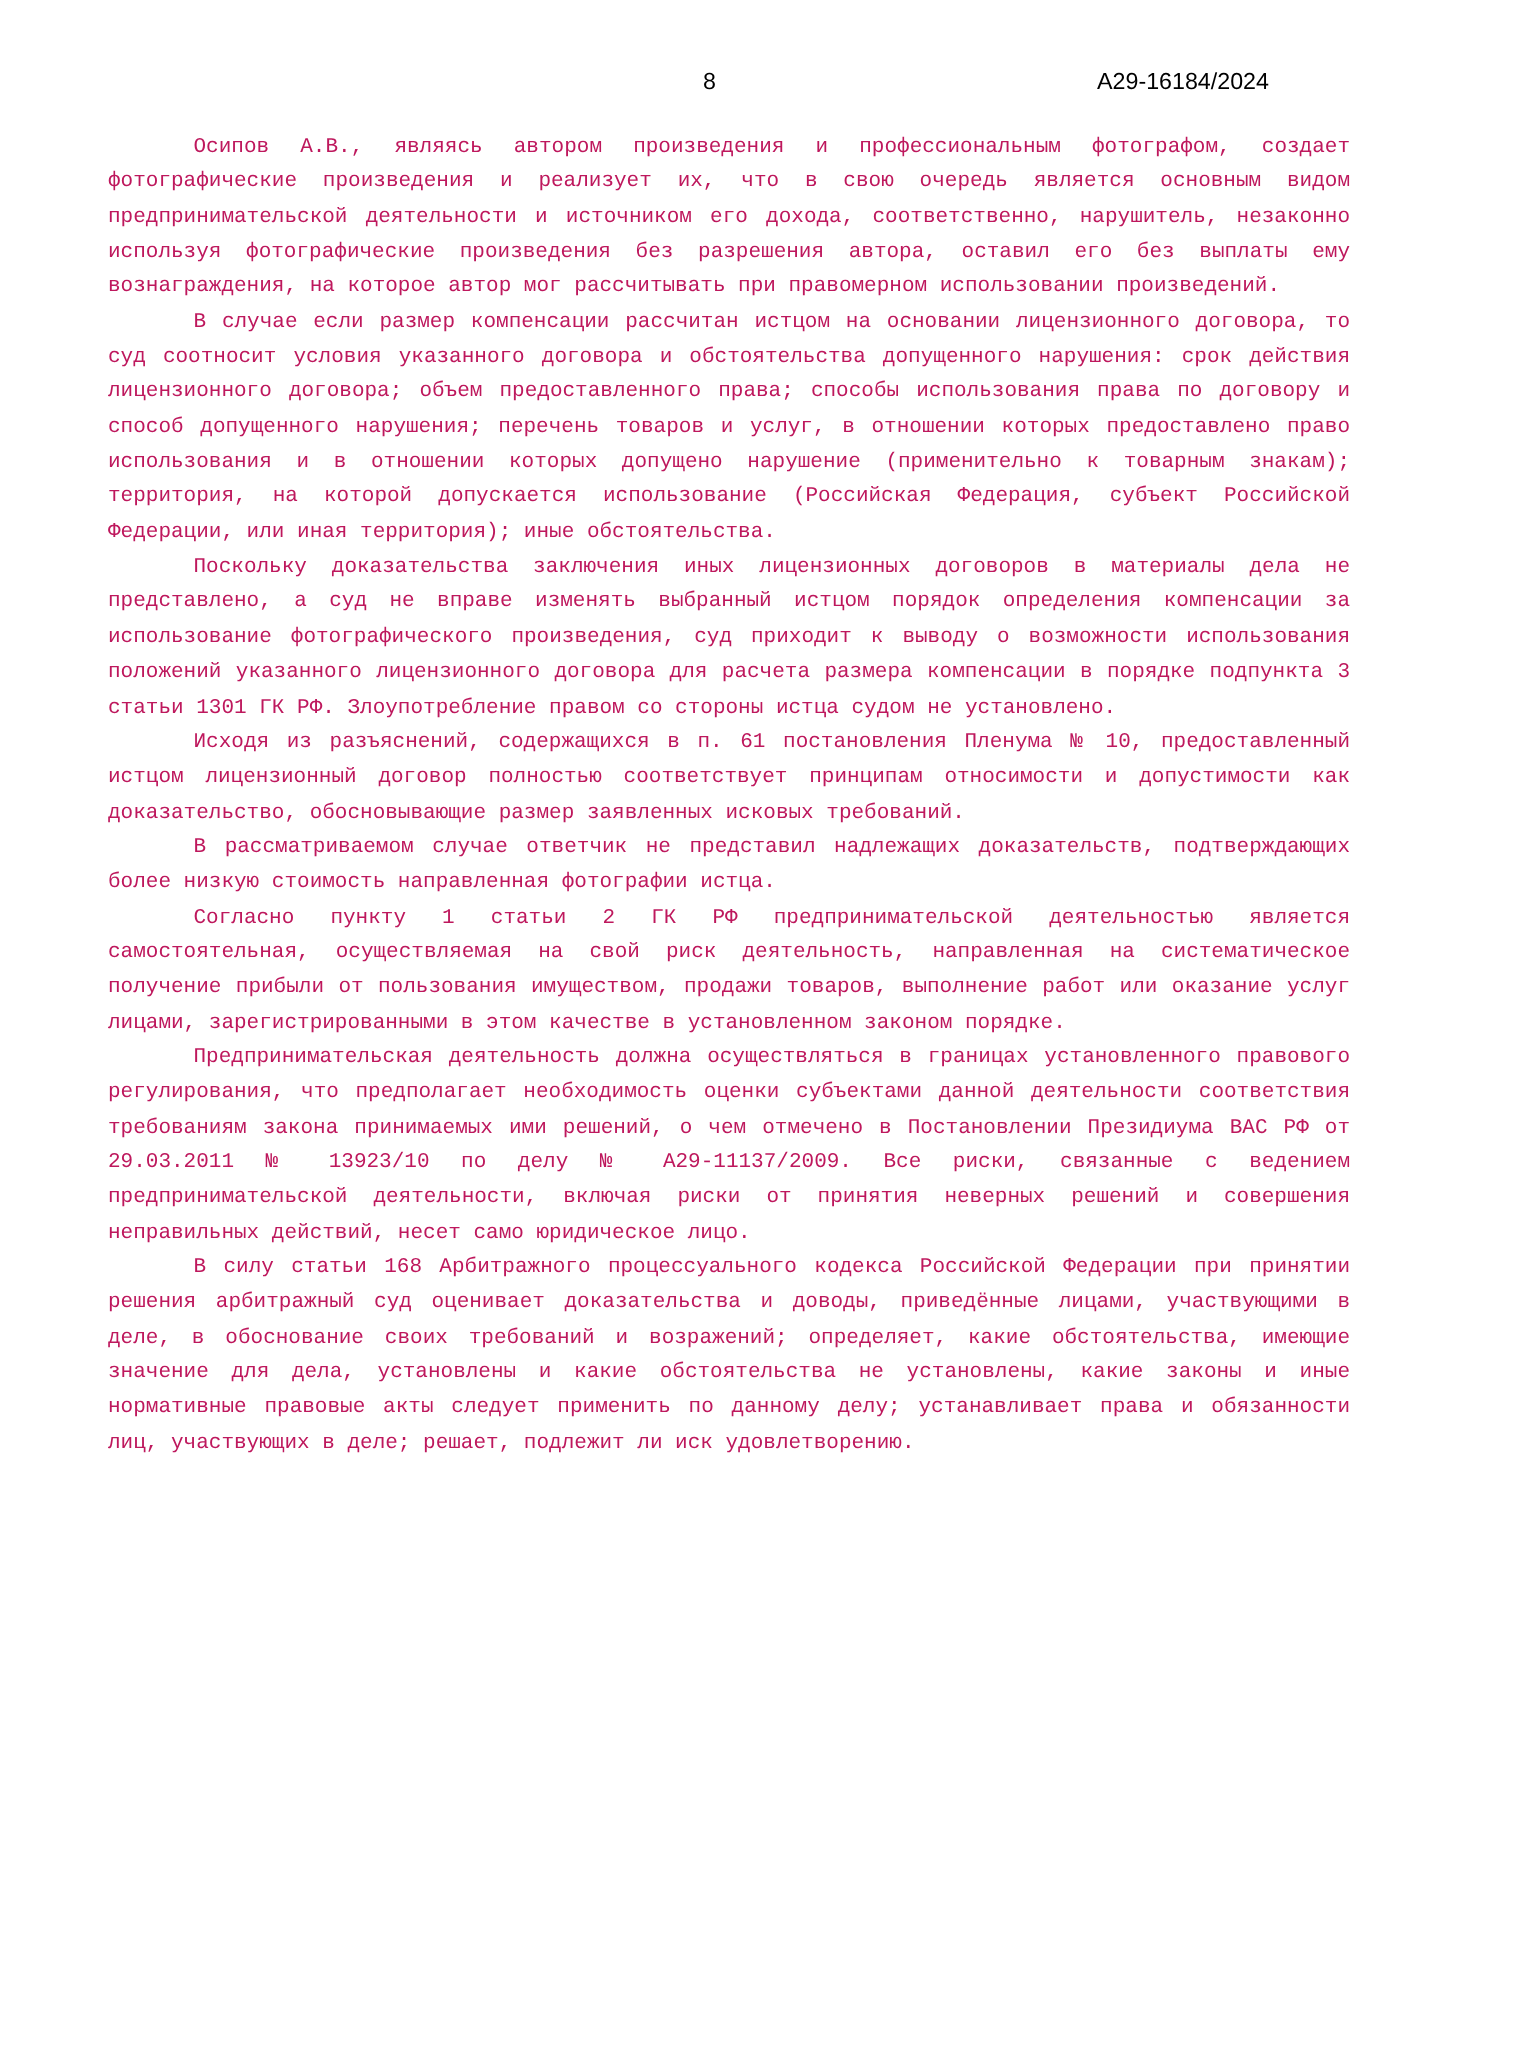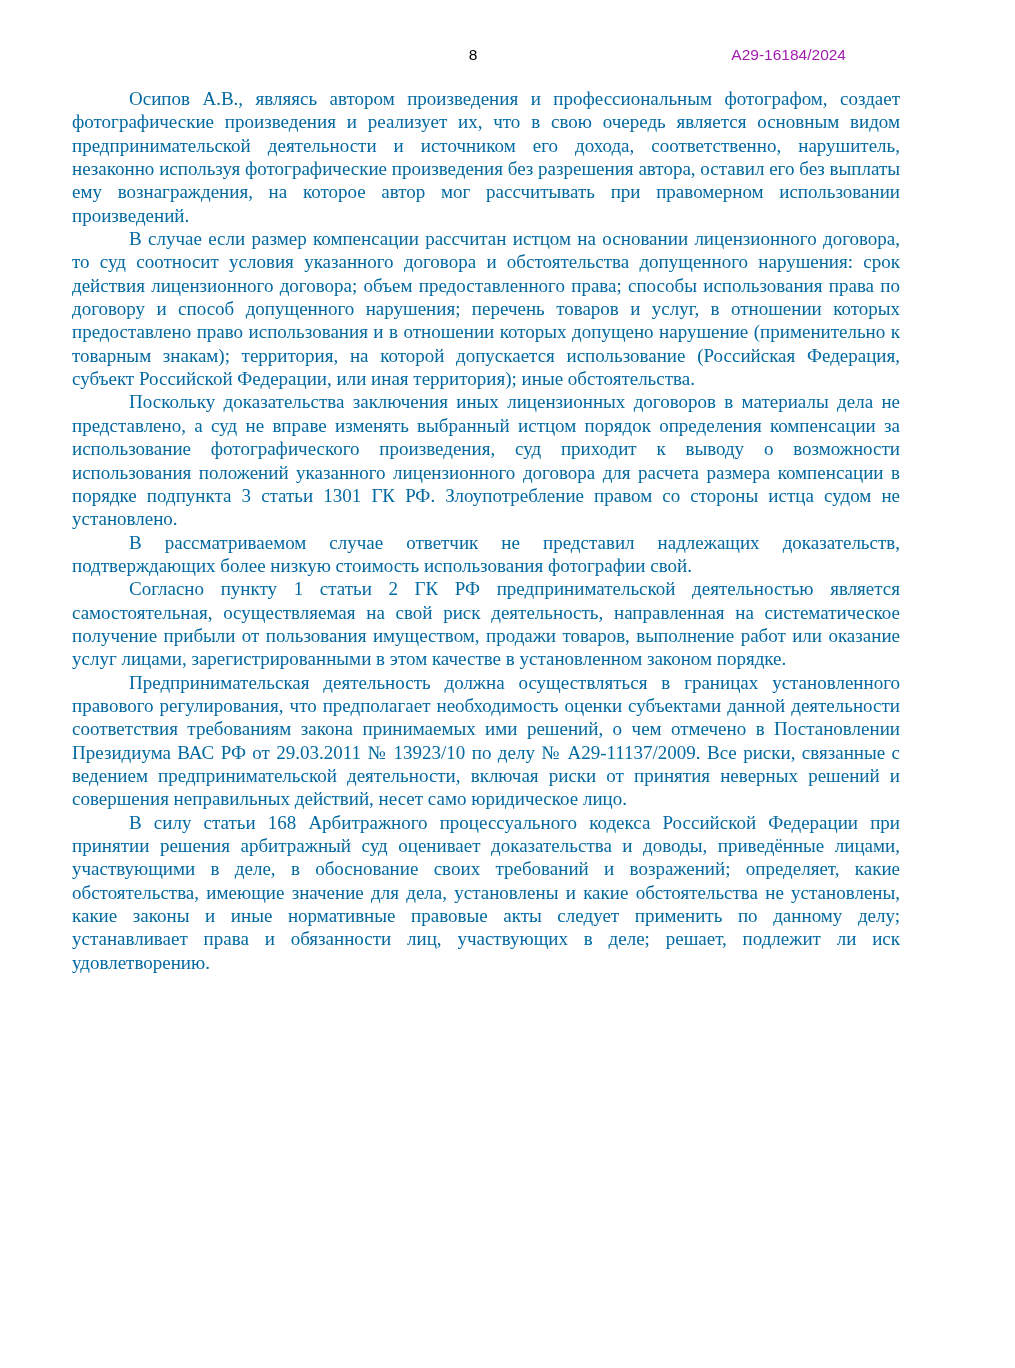--- a/index.html
+++ b/index.html
@@ -24,51 +24,52 @@
     font-family: "Liberation Sans", sans-serif;
     font-size: 15.5px;
     color: #000000;
   }
   .case-number {
     position: absolute;
     top: 46px;
     right: 169px;
     font-family: "Liberation Sans", sans-serif;
     font-size: 15.5px;
-    color: #a21caf;
+    color: #000000;
   }
   .body-text {
     position: absolute;
     top: 87px;
     left: 72px;
     width: 828px;
-    font-family: Liberation Serif, serif;
-    font-size: 19px;
+    font-family: Liberation Mono, monospace;
+    font-size: 14px;
     line-height: 23.35px;
     text-align: justify;
-    color: #0369a1;
+    color: #be185d;
   }
   .body-text p {
     margin: 0;
     padding: 0;
     text-indent: 57px;
   }
 </style>
 </head>
 <body>
 
 <div class="page">
 
   <div class="page-number">8</div>
 
   <div class="case-number">А29-16184/2024</div>
 
   <div class="body-text">
     <p>Осипов А.В., являясь автором произведения и профессиональным фотографом, создает фотографические произведения и реализует их, что в свою очередь является основным видом предпринимательской деятельности и источником его дохода, соответственно, нарушитель, незаконно используя фотографические произведения без разрешения автора, оставил его без выплаты ему вознаграждения, на которое автор мог рассчитывать при правомерном использовании произведений.</p>
     <p>В случае если размер компенсации рассчитан истцом на основании лицензионного договора, то суд соотносит условия указанного договора и обстоятельства допущенного нарушения: срок действия лицензионного договора; объем предоставленного права; способы использования права по договору и способ допущенного нарушения; перечень товаров и услуг, в отношении которых предоставлено право использования и в отношении которых допущено нарушение (применительно к товарным знакам); территория, на которой допускается использование (Российская Федерация, субъект Российской Федерации, или иная территория); иные обстоятельства.</p>
     <p>Поскольку доказательства заключения иных лицензионных договоров в материалы дела не представлено, а суд не вправе изменять выбранный истцом порядок определения компенсации за использование фотографического произведения, суд приходит к выводу о возможности использования положений указанного лицензионного договора для расчета размера компенсации в порядке подпункта 3 статьи 1301 ГК РФ. Злоупотребление правом со стороны истца судом не установлено.</p>
-    <p>В рассматриваемом случае ответчик не представил надлежащих доказательств, подтверждающих более низкую стоимость использования фотографии свой.</p>
+    <p>Исходя из разъяснений, содержащихся в п. 61 постановления Пленума № 10, предоставленный истцом лицензионный договор полностью соответствует принципам относимости и допустимости как доказательство, обосновывающие размер заявленных исковых требований.</p>
+    <p>В рассматриваемом случае ответчик не представил надлежащих доказательств, подтверждающих более низкую стоимость направленная фотографии истца.</p>
     <p>Согласно пункту 1 статьи 2 ГК РФ предпринимательской деятельностью является самостоятельная, осуществляемая на свой риск деятельность, направленная на систематическое получение прибыли от пользования имуществом, продажи товаров, выполнение работ или оказание услуг лицами, зарегистрированными в этом качестве в установленном законом порядке.</p>
     <p>Предпринимательская деятельность должна осуществляться в границах установленного правового регулирования, что предполагает необходимость оценки субъектами данной деятельности соответствия требованиям закона принимаемых ими решений, о чем отмечено в Постановлении Президиума ВАС РФ от 29.03.2011 № 13923/10 по делу № А29-11137/2009. Все риски, связанные с ведением предпринимательской деятельности, включая риски от принятия неверных решений и совершения неправильных действий, несет само юридическое лицо.</p>
     <p>В силу статьи 168 Арбитражного процессуального кодекса Российской Федерации при принятии решения арбитражный суд оценивает доказательства и доводы, приведённые лицами, участвующими в деле, в обоснование своих требований и возражений; определяет, какие обстоятельства, имеющие значение для дела, установлены и какие обстоятельства не установлены, какие законы и иные нормативные правовые акты следует применить по данному делу; устанавливает права и обязанности лиц, участвующих в деле; решает, подлежит ли иск удовлетворению.</p>
   </div>
 
 </div>
 
 </body></html>

